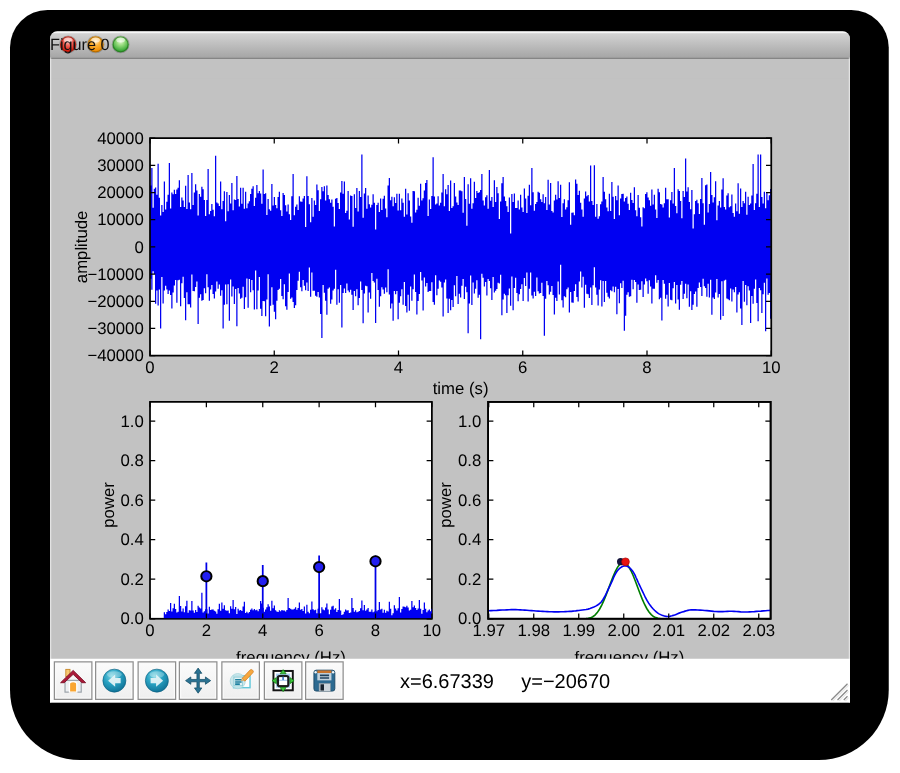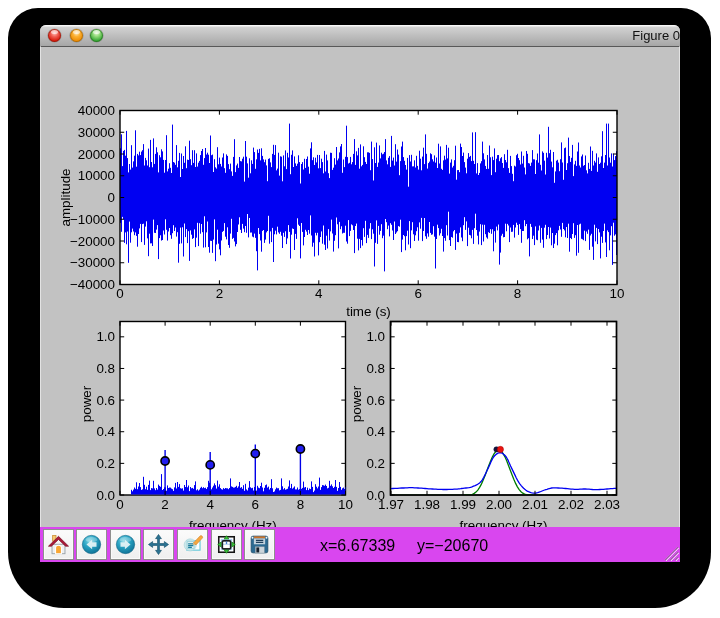--- a/index.html
+++ b/index.html
@@ -3,32 +3,32 @@
 <style>
 html,body{margin:0;padding:0;background:#ffffff;width:720px;height:618px;overflow:hidden;
   font-family:"Liberation Sans",sans-serif;}
 #shadow{position:absolute;left:8px;top:8px;width:703px;height:600px;background:#000;
   border-radius:30px 30px 56px 56px;}
 #win{position:absolute;left:40px;top:25px;width:640px;height:537px;background:#c2c2c2;
   border-radius:6px 6px 0 0;}
 #titlebar{position:absolute;left:0;top:0;width:640px;height:21px;
   background:linear-gradient(#f7f7f7 0px,#f7f7f7 1px,#d2d2d2 2px,#a6a6a6 100%);
   border-bottom:1px solid #585858;border-radius:6px 6px 0 0;}
-#title{position:absolute;left:0;top:3px;width:100%;text-align:right;font-size:13px;color:#111;}
+#title{position:absolute;left:0;top:3px;width:100%;text-align:left;font-size:13px;color:#111;}
 .tl{position:absolute;top:4px;width:13px;height:13px;border-radius:50%;}
 .tl:after{content:"";position:absolute;left:2.6px;top:0.8px;width:7.6px;height:4.6px;border-radius:50%;
   background:rgba(255,255,255,.55);filter:blur(0.5px);}
 .tl.r{left:8px;background:radial-gradient(circle at 50% 32%,#ffc1bb 0%,#f06156 32%,#d91c0e 68%,#9c0d04 100%);
   box-shadow:inset 0 0 0 1px rgba(130,25,12,.6),0 0 0 0.6px rgba(110,110,110,.5);}
 .tl.o{left:30px;background:radial-gradient(circle at 50% 32%,#ffe9bd 0%,#fbb032 32%,#ef8f07 68%,#a86400 100%);
   box-shadow:inset 0 0 0 1px rgba(150,92,0,.6),0 0 0 0.6px rgba(110,110,110,.5);}
 .tl.g{left:50px;background:radial-gradient(circle at 50% 32%,#e2f8cd 0%,#8fd877 32%,#3aa838 68%,#1d7a1d 100%);
   box-shadow:inset 0 0 0 1px rgba(35,105,25,.6),0 0 0 0.6px rgba(110,110,110,.5);}
 #canvas{position:absolute;left:0;top:38px;width:640px;height:352px;}
-#toolbar{position:absolute;left:0;top:502px;width:640px;height:35px;background:#d946ef;}
+#toolbar{position:absolute;left:0;top:502px;width:640px;height:35px;background:#ffffff;}
 .tbtn{position:absolute;top:2px;width:29px;height:29px;background:linear-gradient(#fbfbfb,#efefef);
   border:1px solid #8f8f8f;box-shadow:inset 0 0 0 1px #fafafa;}
 .tbtn svg{position:absolute;left:3px;top:3px;}
 .status{position:absolute;top:10px;font-size:16px;color:#000;}
 </style></head>
 <body>
 <div id="shadow"></div>
 
 <svg width="0" height="0" style="position:absolute">
 <defs>

